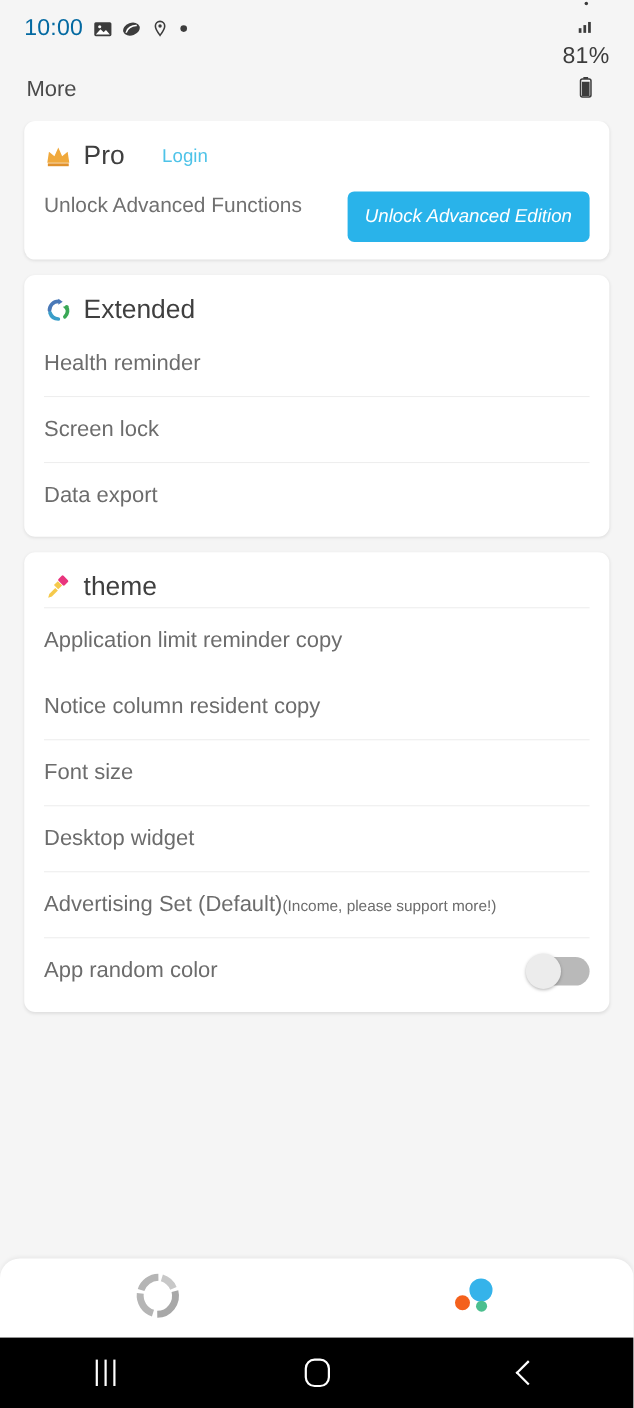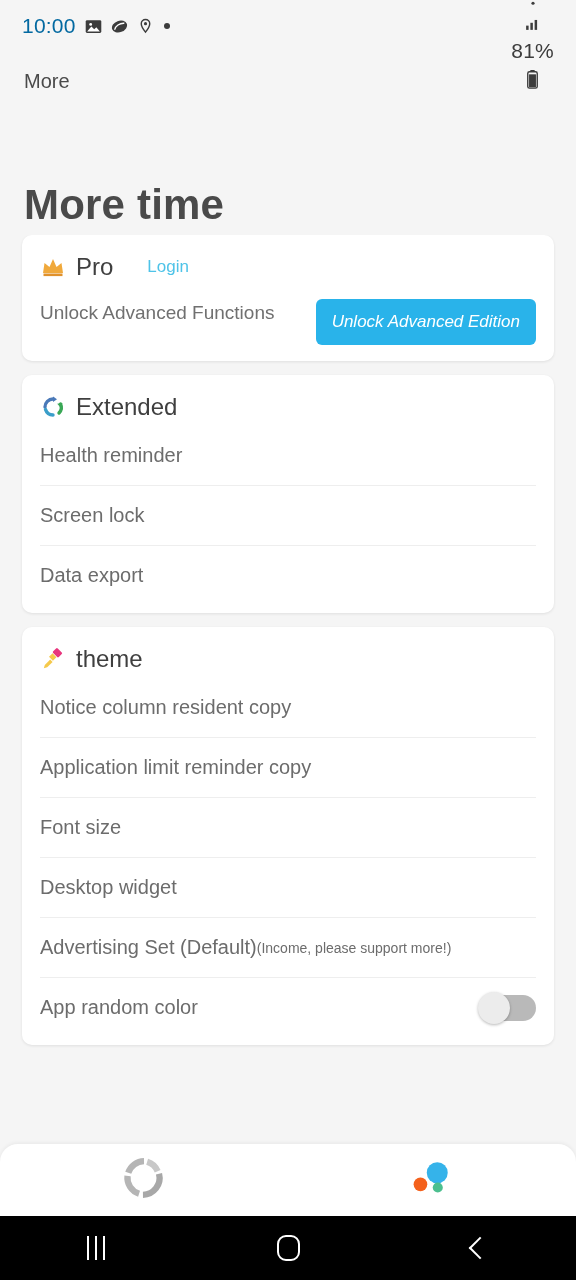--- a/index.html
+++ b/index.html
@@ -190,23 +190,20 @@
             <rect x="2" y="5" width="8" height="15" fill="#3c3c3c"></rect>
           </svg>
       </span>
     </div>
   </div>
 
   <div class="toolbar">
     <span class="toolbar-title">More</span>
   </div>
 
-  <div class="bigtitle-wrap">
-    <h1 class="bigtitle">More time</h1>
-  </div>
 
   <div class="content">
 
     <div class="card pro-card">
       <div class="card-header">
         <span class="hdr-icon">
           <svg width="24" height="24" viewBox="0 0 24 24">
               <path d="M2 18h20l-1.5-10-5 4L12 4 8.5 12l-5-4L2 18z" fill="#f0a93c"></path>
               <rect x="2.5" y="18.5" width="19" height="2.6" fill="#e0912c"></rect>
             </svg>
@@ -248,25 +245,25 @@
       <div class="card-header">
         <span class="hdr-icon">
           <svg width="24" height="24" viewBox="0 0 24 24">
             <rect x="12.5" y="2.5" width="8" height="6.5" rx="1.2" transform="rotate(45 16.5 5.7)" fill="#e8357d"></rect>
             <rect x="9" y="7.5" width="5.5" height="5" transform="rotate(45 11.7 10)" fill="#f5c94b"></rect>
             <path d="M9.2 12.5l2.4 2.4-5.4 5.4-3.4 1 1-3.4z" fill="#f5c94b"></path>
           </svg>
         </span>
         <span class="hdr-title">theme</span>
       </div>
+      <div class="row">
+        <span class="row-label">Application limit reminder copy</span>
+      </div>
       <div class="row first">
         <span class="row-label">Notice column resident copy</span>
-      </div>
-      <div class="row">
-        <span class="row-label">Application limit reminder copy</span>
       </div>
       <div class="row">
         <span class="row-label">Font size</span>
       </div>
       <div class="row">
         <span class="row-label">Desktop widget</span>
       </div>
       <div class="row">
         <span class="row-label">Advertising Set (Default)</span>
         <span class="row-sub">(Income, please support more!)</span>

